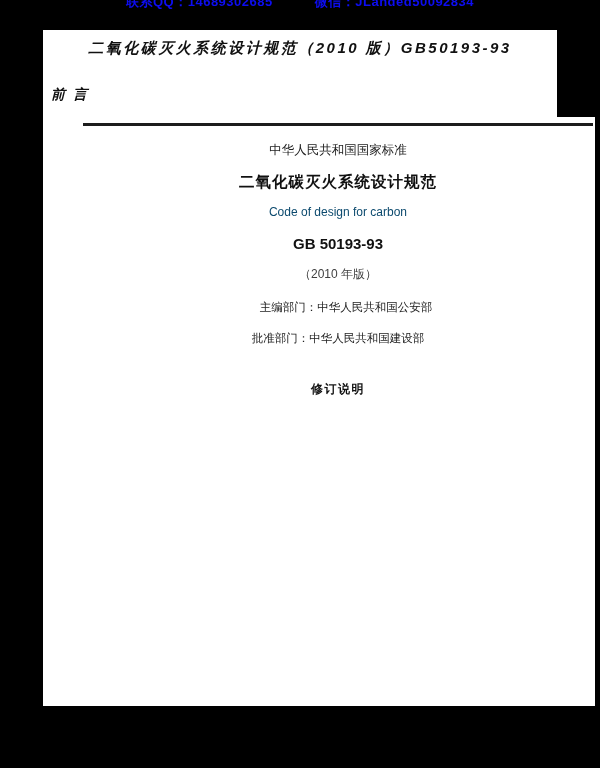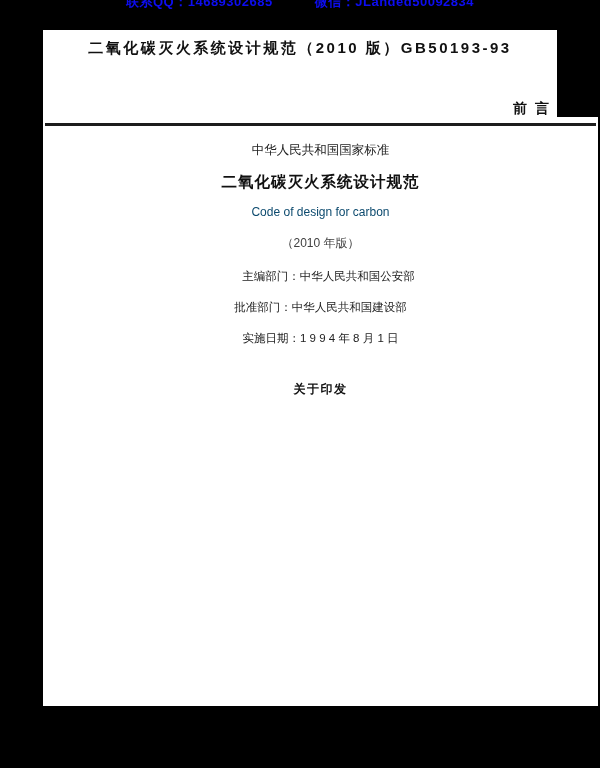--- a/index.html
+++ b/index.html
@@ -24,48 +24,50 @@
   }
   .banner .gap { display: inline-block; width: 42px; }
 
   
   .header-card {
     position: absolute;
     left: 43px; top: 30px;
     width: 514px; height: 105px;
     background: #fff;
     overflow: hidden;
+    font-style: italic;
   }
   .doc-title {
     margin-top: 8px;
     line-height: 20px;
     text-align: center;
     font-size: 15px;
     font-weight: bold;
     letter-spacing: 2.5px;
     color: #111;
   }
   .section-heading {
-    margin-top: 40px;
+    margin-top: 26px;
     line-height: 20px;
-    text-align: right;
+    text-align: left;
     font-size: 14px;
     font-weight: bold;
     letter-spacing: 8px;
     text-indent: 8px;
     color: #111;
   }
 
   
   .page-card {
     position: absolute;
     left: 43px; top: 117px;
-    width: 555px; height: 589px;
+    width: 514px; height: 589px;
     background: #fff;
     overflow: hidden;
+    padding-left: 38px;
   }
   .rule {
     height: 3px;
     background: #1c1c1c;
     margin: 6px 2px 0 2px;
   }
   .cline { text-align: center; line-height: 31px; white-space: nowrap; }
   .std-label   { margin-top: 9px; font-size: 12.5px; color: #222; }
   .title-cn    { font-size: 15.5px; font-weight: bold; letter-spacing: 1px; color: #111; }
   .title-en    { font-size: 12px; color: #0c4a6e; }
@@ -95,18 +97,18 @@
 <div class="header-card">
   <div class="doc-title">二氧化碳灭火系统设计规范（2010 版）GB50193-93</div>
   <div class="section-heading">前言</div>
 </div>
 
 <div class="page-card">
   <div class="rule"></div>
   <div class="cline std-label">中华人民共和国国家标准</div>
   <div class="cline title-cn">二氧化碳灭火系统设计规范</div>
   <div class="cline title-en">Code of design for carbon</div>
+  <div class="cline std-code">GB 50193-93</div>
   <div class="cline edition">（2010  年版）</div>
   <div class="cline dept dept-first">主编部门：中华人民共和国公安部</div>
   <div class="cline dept">批准部门：中华人民共和国建设部</div>
-  <div class="cline dept">实施日期：1 9 9 4 年 8 月 1 日</div>
-  <div class="cline rev-heading">关于印发</div>
+  <div class="cline rev-heading">修订说明</div>
 </div>
 
 </body></html>

